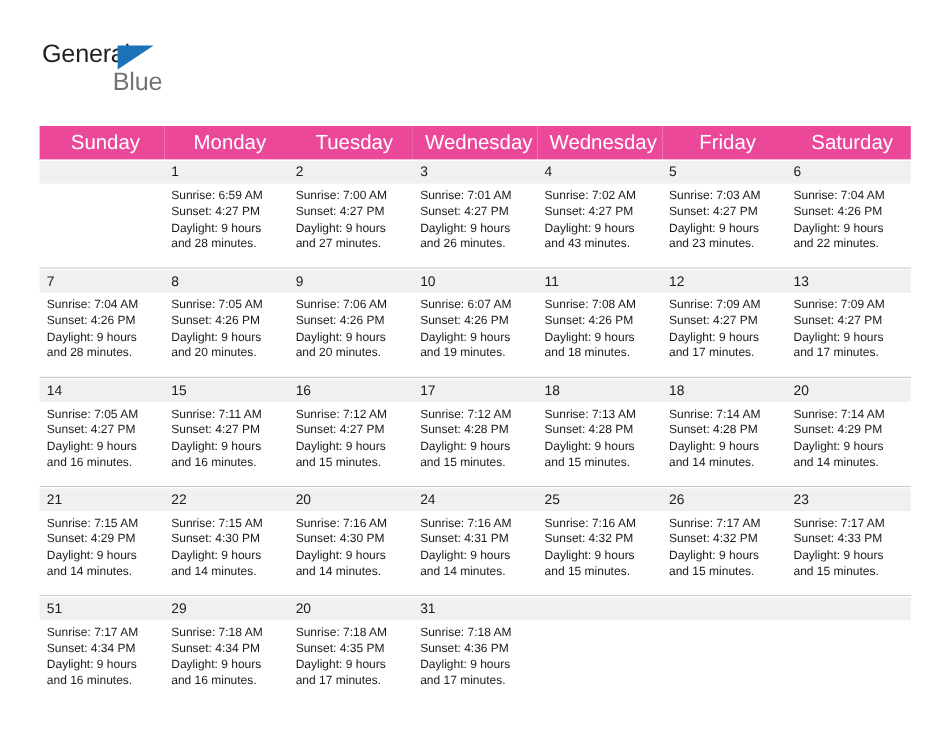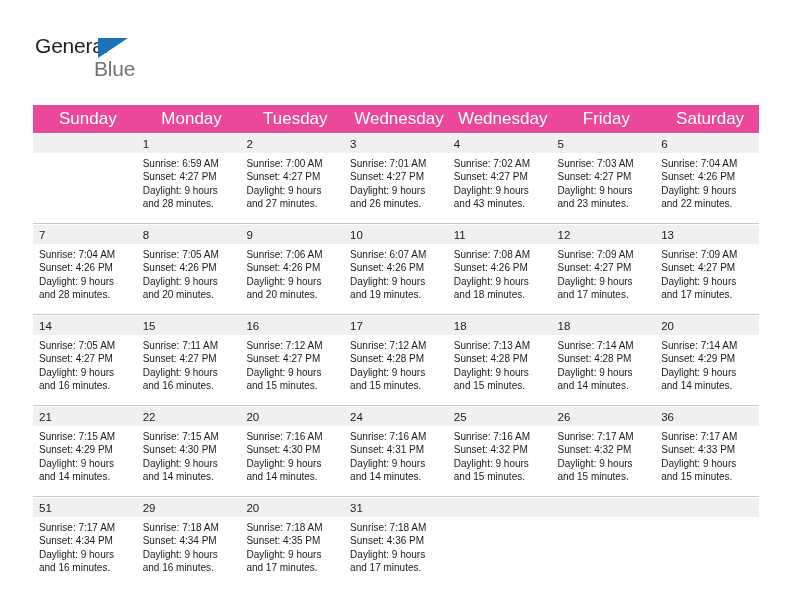--- a/index.html
+++ b/index.html
@@ -452,21 +452,21 @@
               <div class="cell-body">
                 <div>Sunrise: 7:17 AM</div>
                 <div>Sunset: 4:32 PM</div>
                 <div>Daylight: 9 hours</div>
                 <div>and 15 minutes.</div>
               </div>
             </div>
           </td>
           <td>
             <div class="cell-inner">
-              <div class="daynum-band">36</div>
+              <div class="daynum-band">23</div>
               <div class="cell-body">
                 <div>Sunrise: 7:17 AM</div>
                 <div>Sunset: 4:33 PM</div>
                 <div>Daylight: 9 hours</div>
                 <div>and 15 minutes.</div>
               </div>
             </div>
           </td>
         </tr>
         <tr class="week-row">

